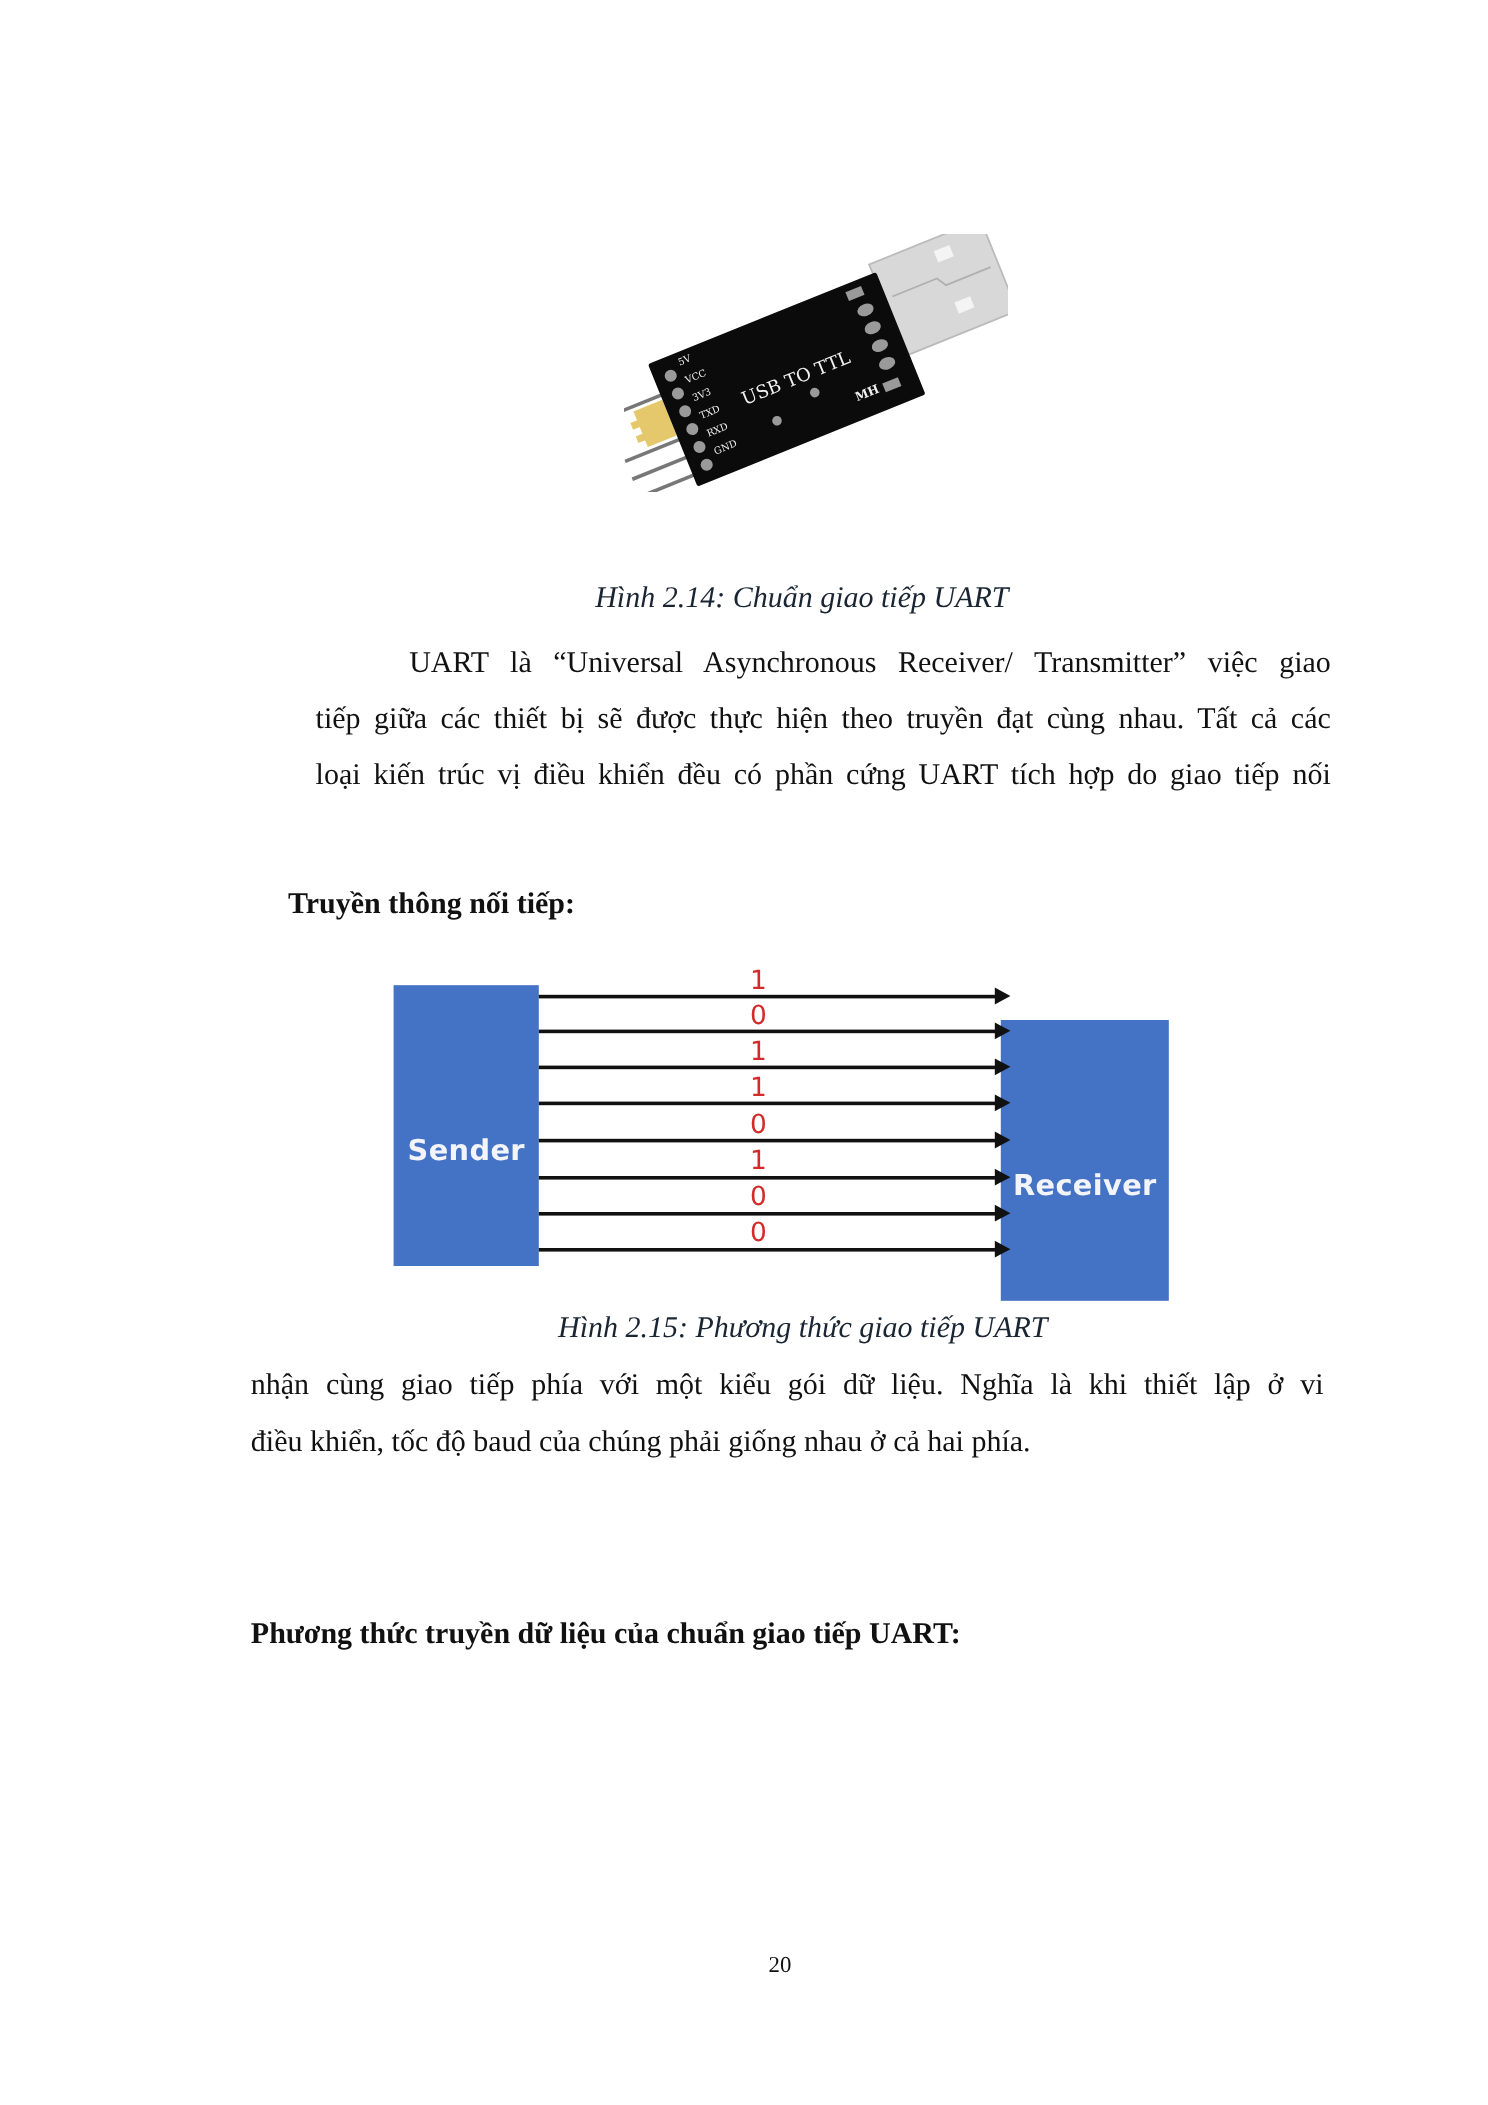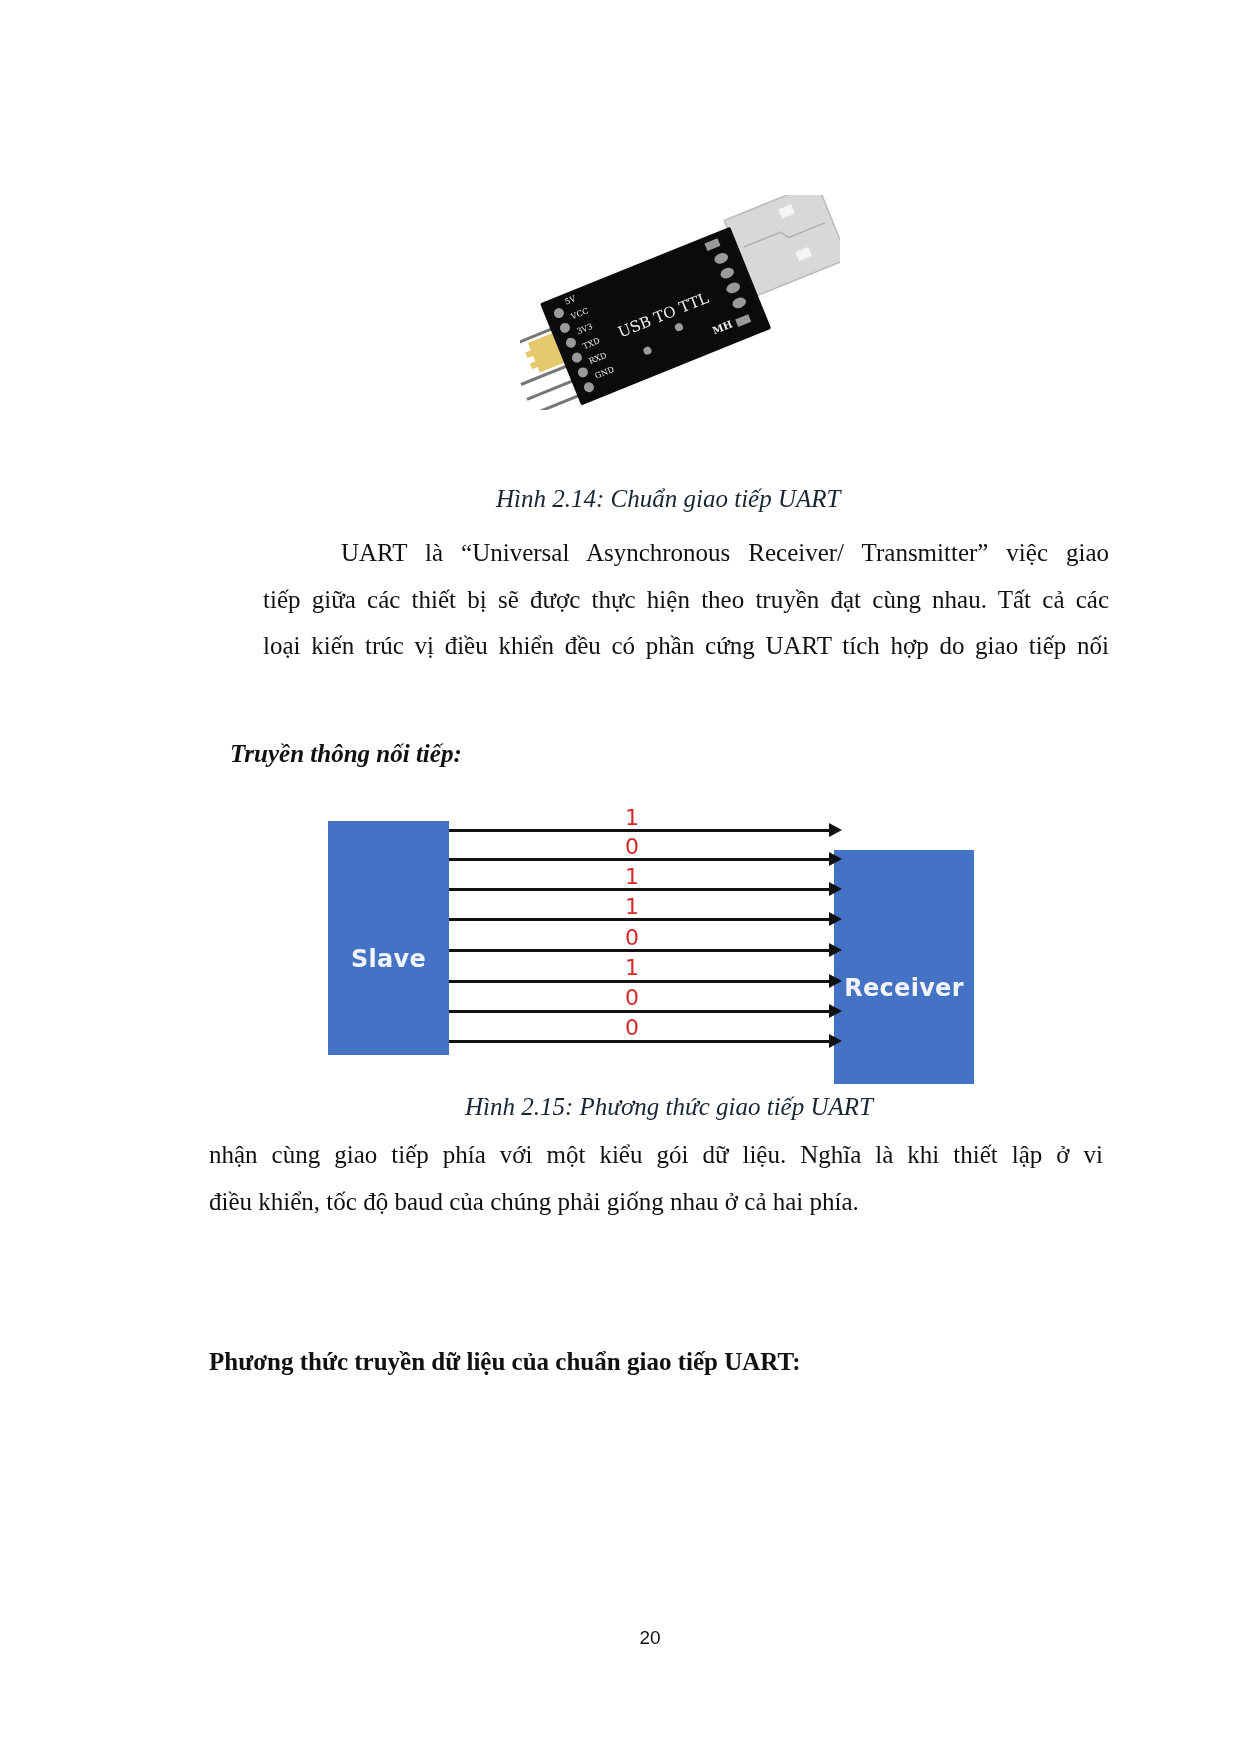--- a/index.html
+++ b/index.html
@@ -13,21 +13,21 @@
   .diagram { left:328px; top:800px; width:646px; height:260px; }
   .box { position:absolute; background:#4472c4; top:21px; height:234px; }
   .box-label { position:absolute; color:#f2f4fa; font-family:"DejaVu Sans", sans-serif;
                font-size:24px; font-weight:bold; top:124px; width:100%; text-align:center; letter-spacing:0.3px; }
   .wire { position:absolute; left:121px; width:381px; height:3px; background:#111; }
   .arrowhead { position:absolute; right:-12px; top:-6px; width:0; height:0;
                border-top:7.5px solid transparent; border-bottom:7.5px solid transparent; border-left:13px solid #111; }
   .bit { position:absolute; left:293px; width:22px; text-align:center; color:#d42a2a;
          font-family:"DejaVu Sans", sans-serif; font-size:22px; line-height:22px; }
   .pagenum { left:620px; top:1627px; width:60px; text-align:center;
-             font-family:Liberation Sans, sans-serif; font-size:19px; color:#111; }
+             font-family:Liberation Serif, serif; font-size:19px; color:#111; }
 </style>
 </head>
 <body>
 
 <div class="abs module">
   <svg width="320" height="215" viewBox="0 0 320 215" xmlns="http://www.w3.org/2000/svg">
     <g transform="rotate(-22 160 108)">
 
       <g>
         <line x1="-18" y1="84" x2="40" y2="84" stroke="#777" stroke-width="3"></line>
@@ -76,25 +76,25 @@
 </div>
 
 <div class="abs caption" style="left:496px; top:485px;">Hình  2.14: Chuẩn giao tiếp UART</div>
 
 <div class="abs para" style="left:247px; top:530px; width:846px;margin-left:16px;">
   <div style="padding-left:78px; text-align-last:justify;">UART là “Universal Asynchronous Receiver/ Transmitter”   việc giao</div>
   <div style="text-align-last:justify;">tiếp giữa  các thiết bị sẽ được thực hiện theo truyền đạt cùng nhau. Tất cả các</div>
   <div style="text-align-last:justify;">loại kiến trúc vị điều khiển đều có phần cứng UART tích hợp do giao tiếp nối</div>
 </div>
 
-<div class="abs heading" style="left:230px; top:740px;font-style:italic;">Truyền thông nối tiếp:</div>
+<div class="abs heading" style="left:240px; top:740px;">Truyền thông nối tiếp:</div>
 
 <div class="abs diagram">
   <div class="box" style="left:0; width:121px;">
-    <div class="box-label">Slave</div>
+    <div class="box-label">Sender</div>
   </div>
   <div class="box" style="left:506px; width:140px;margin-top:29px;">
     <div class="box-label">Receiver</div>
   </div>
 
   <div class="bit" style="top:7px;">1</div>
   <div class="wire" style="top:29px;">
       <span class="arrowhead"></span>
     </div>
   <div class="bit" style="top:36px;">0</div>

